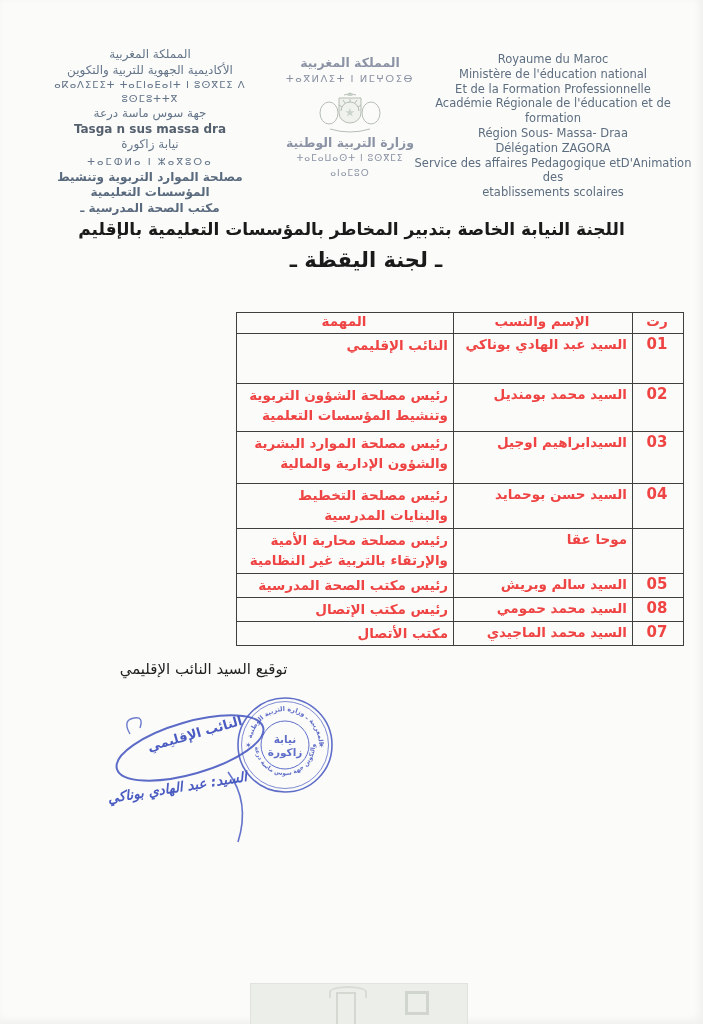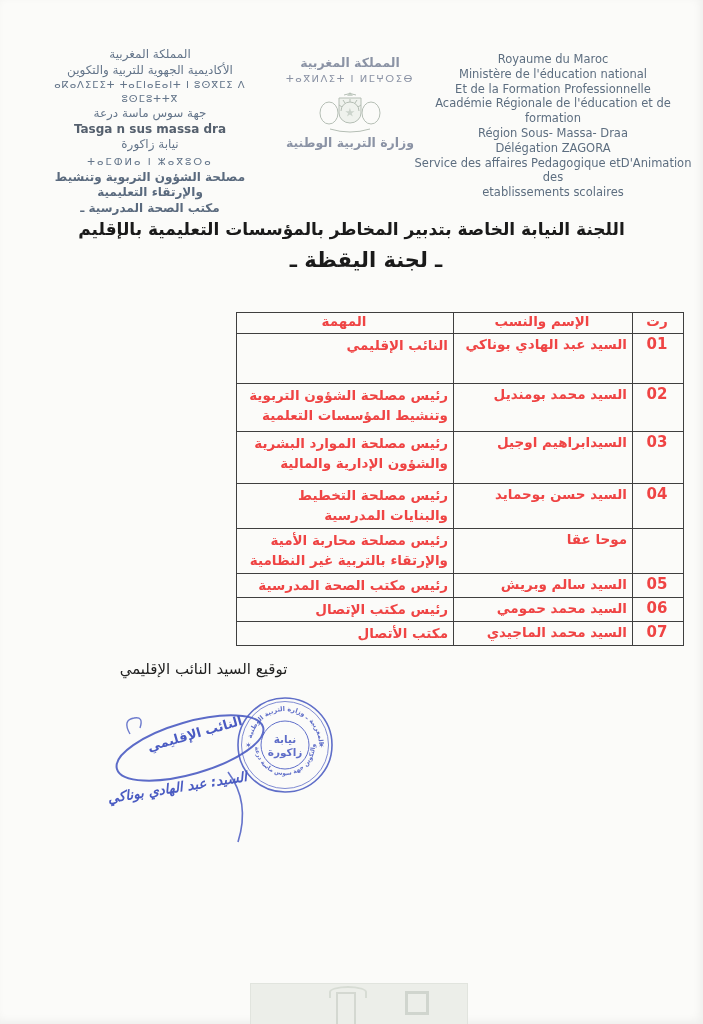--- a/index.html
+++ b/index.html
@@ -72,41 +72,42 @@
 <div class="page">
 
   <div class="h-left">
       <div class="hline ar">المملكة المغربية</div>
       <div class="hline ar">الأكاديمية الجهوية للتربية والتكوين</div>
       <div class="hline tif-sm">ⴰⴽⴰⴷⵉⵎⵉⵜ ⵜⴰⵎⵏⴰⴹⴰⵏⵜ ⵏ ⵓⵙⴳⵎⵉ ⴷ ⵓⵙⵎⵓⵜⵜⴳ</div>
       <div class="hline ar">جهة سوس ماسة درعة</div>
       <div class="hline latin-bold">Tasga n sus massa dra</div>
       <div class="hline ar">نيابة زاكورة</div>
       <div class="hline tif-lg">ⵜⴰⵎⵀⵍⴰ ⵏ ⵣⴰⴳⵓⵔⴰ</div>
-      <div class="hline ar-bold">مصلحة الشؤون التربوية وتنشيط والإرتقاء التعليمية</div>
+      <div class="hline ar-bold">مصلحة الموارد التربوية وتنشيط المؤسسات التعليمية</div>
       <div class="hline ar-bold">مكتب الصحة المدرسية ـ</div>
     </div>
 
   <div class="h-center">
     <div class="callig">المملكة المغربية</div>
     <div class="tif">ⵜⴰⴳⵍⴷⵉⵜ ⵏ ⵍⵎⵖⵔⵉⴱ</div>
     <svg class="emblem" width="64" height="44" viewBox="0 0 64 44">
       <g stroke="var(--emblem-gray)" fill="none" stroke-width="1">
         <path d="M32,3 l3,4 h-6 z" fill="#c3cdc3" stroke="none"></path>
         <path d="M26,6 q6,-3 12,0"></path>
         <path d="M21,9 h22 v15 a11,10 0 0 1 -22,0 z" fill="#eef1ec"></path>
         <path d="M23,22 a9,9 0 0 1 18,0"></path>
         <path d="M32,13 v-3 M27,14 l-2,-3 M37,14 l2,-3 M24,18 l-3,-2 M40,18 l3,-2"></path>
         <path d="M32,18 l1.6,4.8 h5 l-4,3 1.5,4.8 -4.1,-3 -4.1,3 1.5,-4.8 -4,-3 h5 z" fill="#c3cdc3" stroke="none" transform="translate(9.5,6.2) scale(0.7)"></path>
         <ellipse cx="11" cy="24" rx="9" ry="11"></ellipse>
         <ellipse cx="53" cy="24" rx="9" ry="11"></ellipse>
         <path d="M12,40 q20,6 40,0"></path>
       </g>
     </svg>
     <div class="callig">وزارة التربية الوطنية</div>
+    <div class="tif tif2">ⵜⴰⵎⴰⵡⴰⵙⵜ ⵏ ⵓⵙⴳⵎⵉ ⴰⵏⴰⵎⵓⵔ</div>
   </div>
 
   <div class="h-right">
       <div class="hline">Royaume du Maroc</div>
       <div class="hline">Ministère de l'éducation national</div>
       <div class="hline">Et de la  Formation Professionnelle</div>
       <div class="hline">Académie Régionale de l'éducation et de formation</div>
       <div class="hline">Région Sous- Massa- Draa</div>
       <div class="hline">Délégation ZAGORA</div>
       <div class="hline">Service des affaires Pedagogique etD'Animation des</div>
@@ -151,21 +152,21 @@
           <td class="col-num"></td>
           <td class="col-name">موحا عقا</td>
           <td class="col-mission">رئيس مصلحة محاربة الأمية والإرتقاء بالتربية غير النظامية</td>
         </tr>
         <tr style="height: 24px;">
           <td class="col-num">05</td>
           <td class="col-name">السيد سالم وبريش</td>
           <td class="col-mission">رئيس مكتب الصحة المدرسية</td>
         </tr>
         <tr style="height: 24px;">
-          <td class="col-num">06</td>
+          <td class="col-num">08</td>
           <td class="col-name">السيد محمد حمومي</td>
           <td class="col-mission">رئيس مكتب الإتصال</td>
         </tr>
         <tr style="height: 24px;">
           <td class="col-num">07</td>
           <td class="col-name">السيد محمد الماجيدي</td>
           <td class="col-mission">مكتب الأتصال</td>
         </tr>
       </tbody>
   </table>

